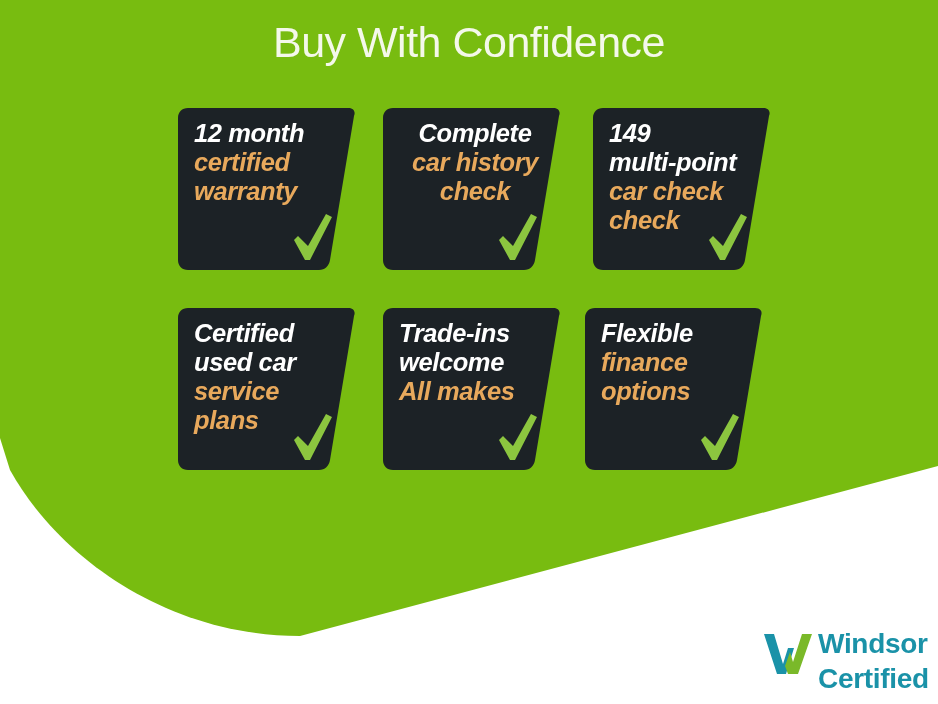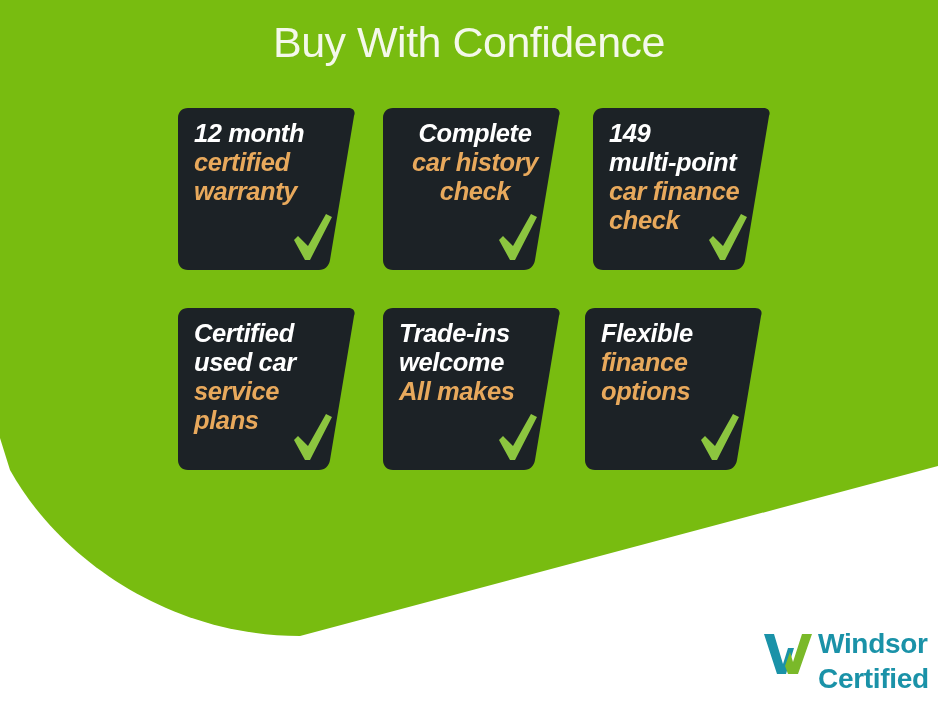--- a/index.html
+++ b/index.html
@@ -149,21 +149,21 @@
     </svg>
   </div>
 
   <div class="card" id="card-3">
     <svg class="card-svg" viewBox="0 0 178 162" aria-hidden="true">
       <path d="M10,0 L170,0 C175,0 178,3 176,8 L152,152 C151,158 147,162 141,162 L10,162 C4,162 0,158 0,152 L0,10 C0,4 4,0 10,0 Z" fill="#1c2226"></path>
     </svg>
     <div class="card-text">
       <span class="l-white">149</span>
       <span class="l-white">multi-point</span>
-      <span class="l-orange">car finance</span>
+      <span class="l-orange">car check</span>
       <span class="l-orange">check</span>
     </div>
     <svg class="tick" style="left:112px; top:104px; width:46px; height:52px;" viewBox="0 0 46 52" aria-hidden="true">
       <path d="M4,28 L8,24 L18,34 L36,2 L42,5 L20,48 L15,48 Z" fill="#8cc63f"></path>
     </svg>
   </div>
 
   <div class="card" id="card-4">
     <svg class="card-svg" viewBox="0 0 178 162" aria-hidden="true">
       <path d="M10,0 L170,0 C175,0 178,3 176,8 L152,152 C151,158 147,162 141,162 L10,162 C4,162 0,158 0,152 L0,10 C0,4 4,0 10,0 Z" fill="#1c2226"></path>

